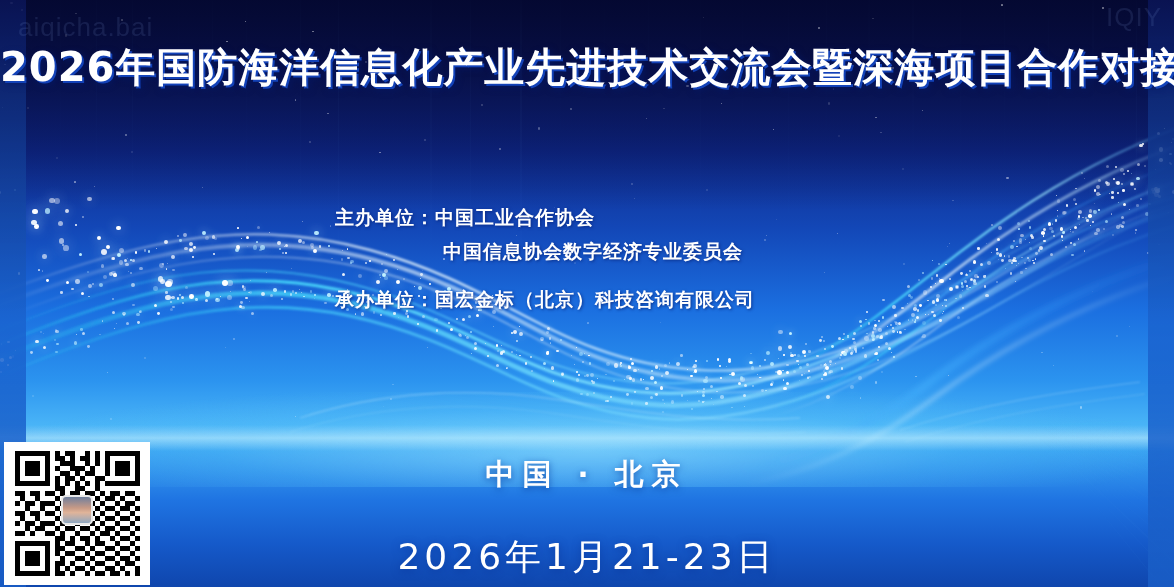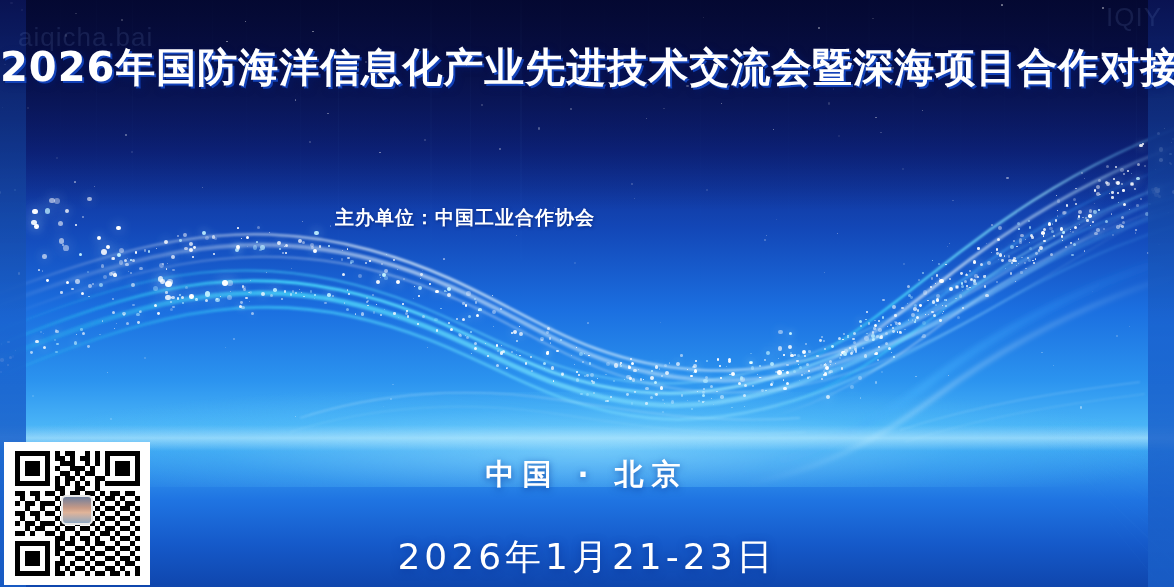--- a/index.html
+++ b/index.html
@@ -86,21 +86,21 @@
   }
 
   
   .wm {
     position:absolute;
     color:rgba(140,170,235,.13);
     font-size:26px; letter-spacing:1px;
     white-space:nowrap; user-select:none;
     font-family:"Liberation Sans",sans-serif;
   }
-  .wm-left  { left:18px;  top:22px; }
+  .wm-left  { left:18px;  top:12px; }
   .wm-right { right:12px; top:4px; text-align:right; line-height:1.05; }
   .wm-right span { display:block; }
 
   
   .content { position:absolute; inset:0; }
 
   .title {
     position:absolute; left:0; right:0; top:40px;
     text-align:center;
     font-size:40px; font-weight:bold;
@@ -1247,21 +1247,23 @@
     <span>IQIY</span>
   </div>
 
   <div class="content">
 
     <div class="title">2026年国防海洋信息化产业先进技术交流会暨深海项目合作对接会</div>
 
 
     <div class="orgblock">
       <span class="row"><span>主办单位：</span><span>中国工业合作协会</span></span>
+      <span class="row indent">中国信息协会数字经济专业委员会</span>
       <span class="spacer"></span>
+      <span class="row"><span>承办单位：</span><span>国宏金标（北京）科技咨询有限公司</span></span>
     </div>
 
     <div class="city">中国 · 北京</div>
     <div class="date">2026年1月21-23日</div>
   </div>
 
   <div class="qr-wrap">
     <svg id="qr-svg" viewBox="0 0 25 25" shape-rendering="crispEdges" xmlns="http://www.w3.org/2000/svg">
       <rect width="25" height="25" fill="#ffffff"></rect>
     <rect x="0" y="0" width="1" height="1" fill="#000000"></rect>

